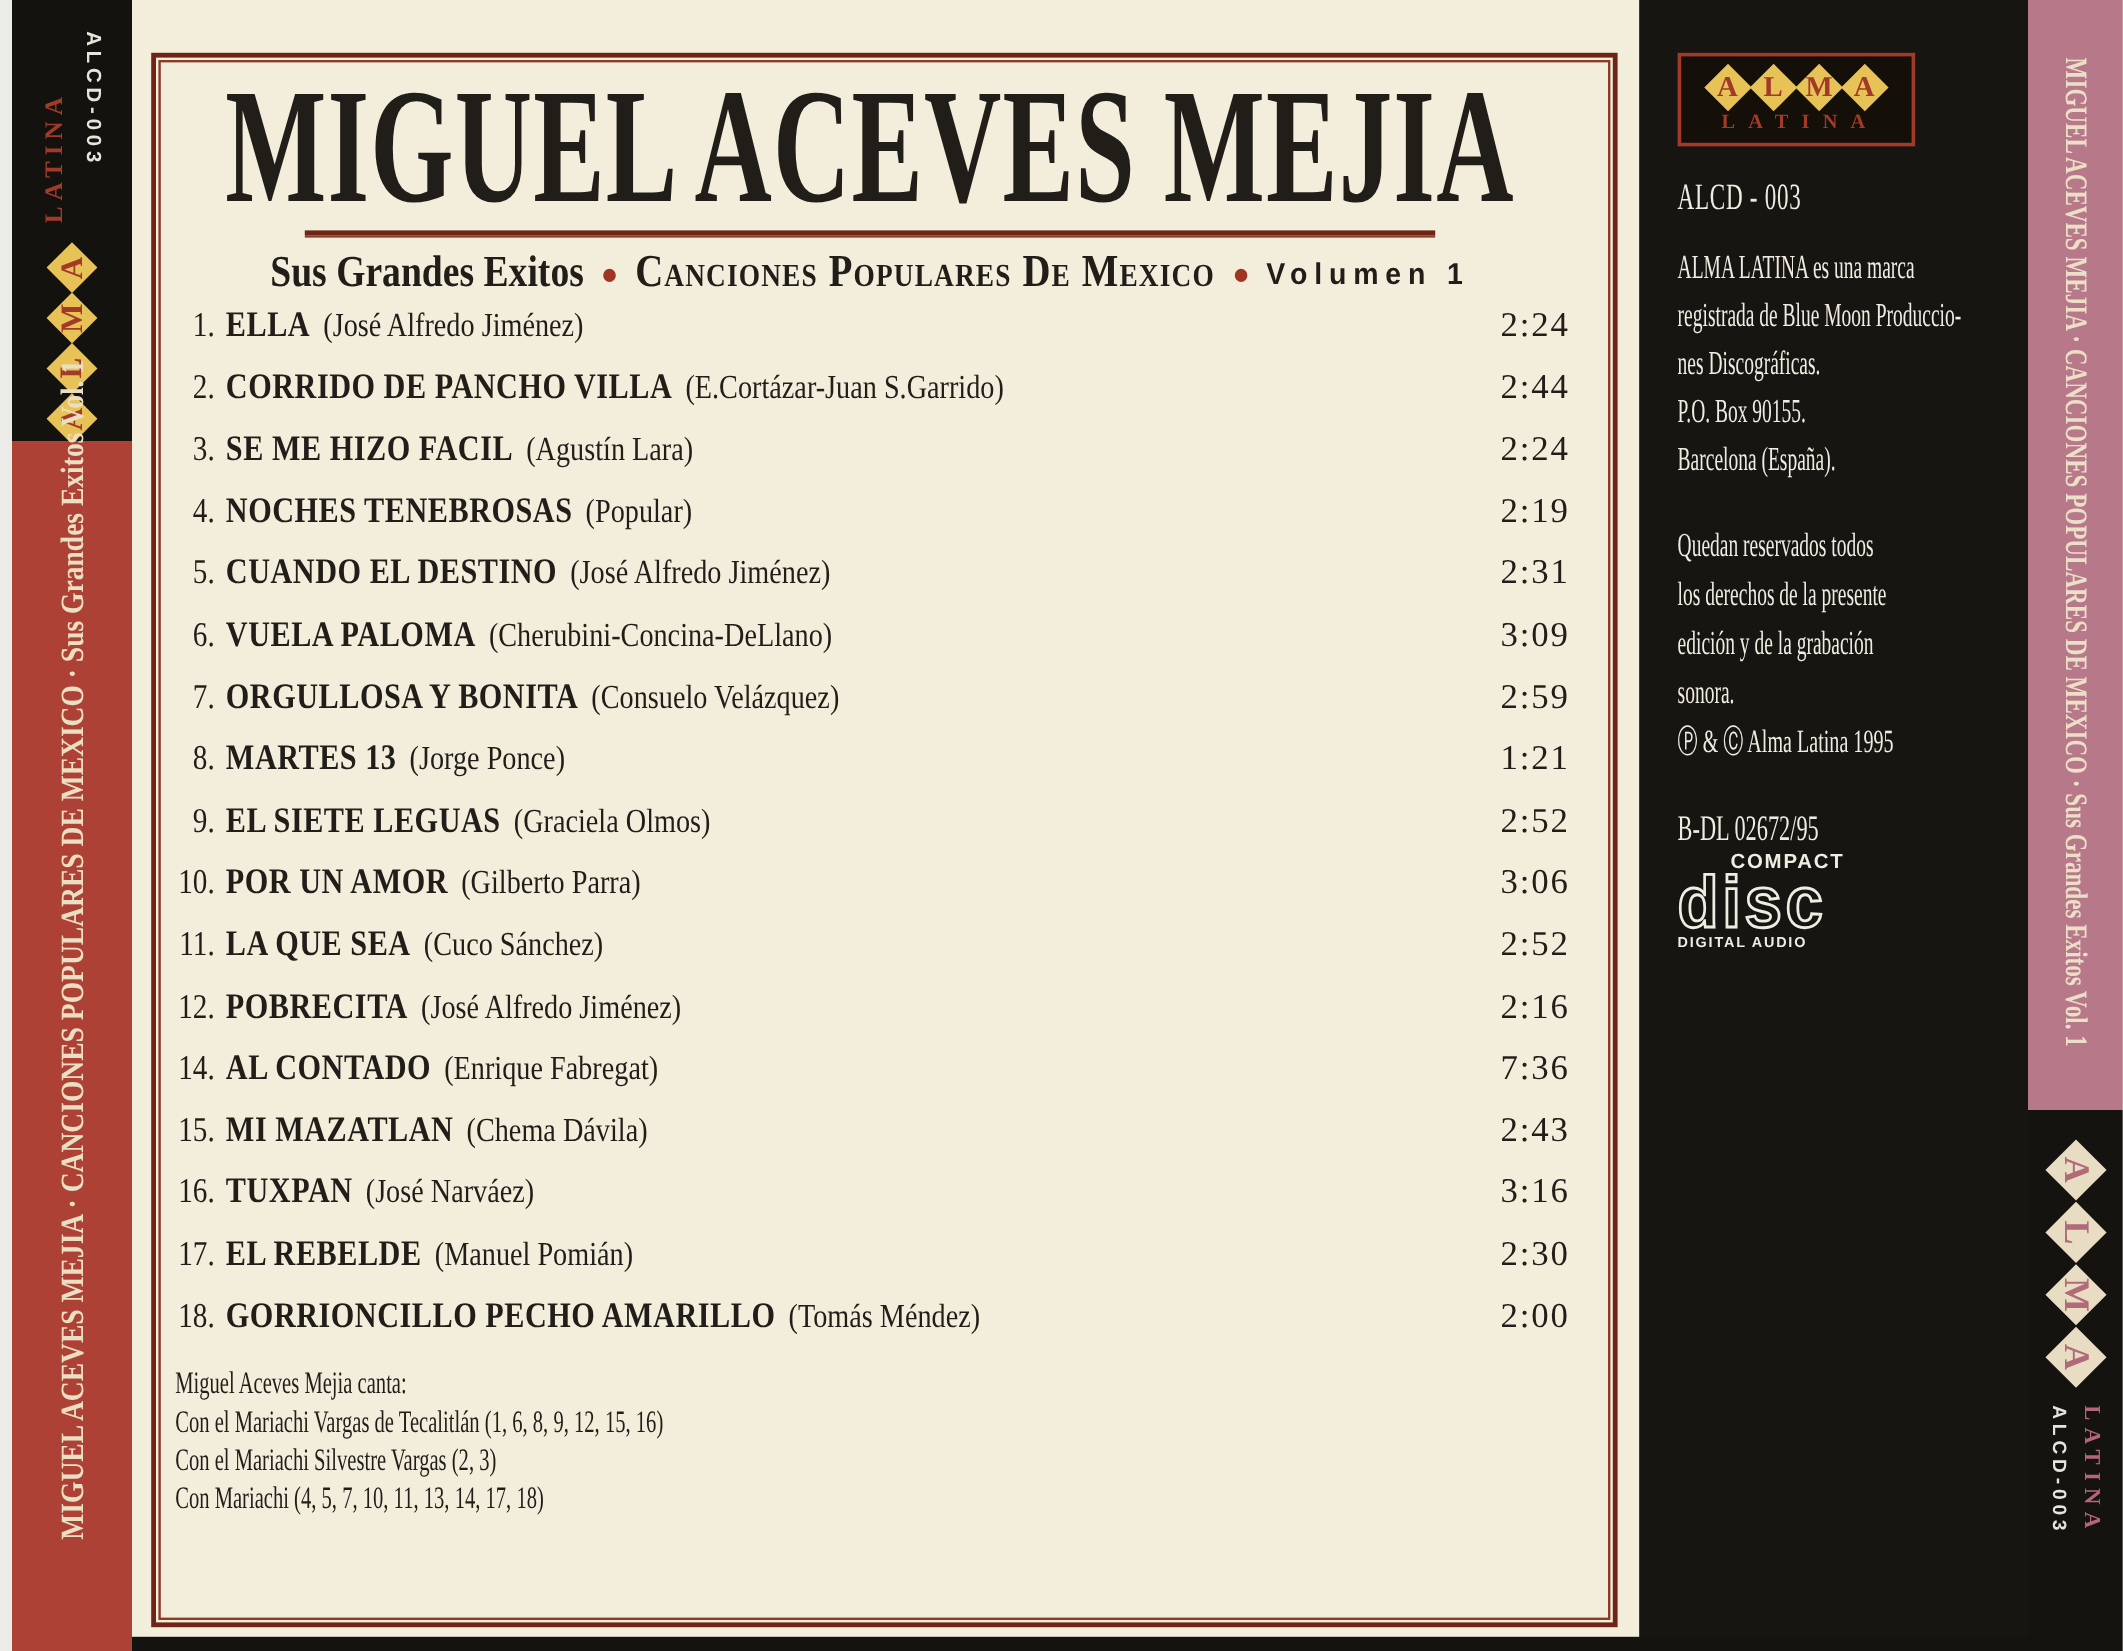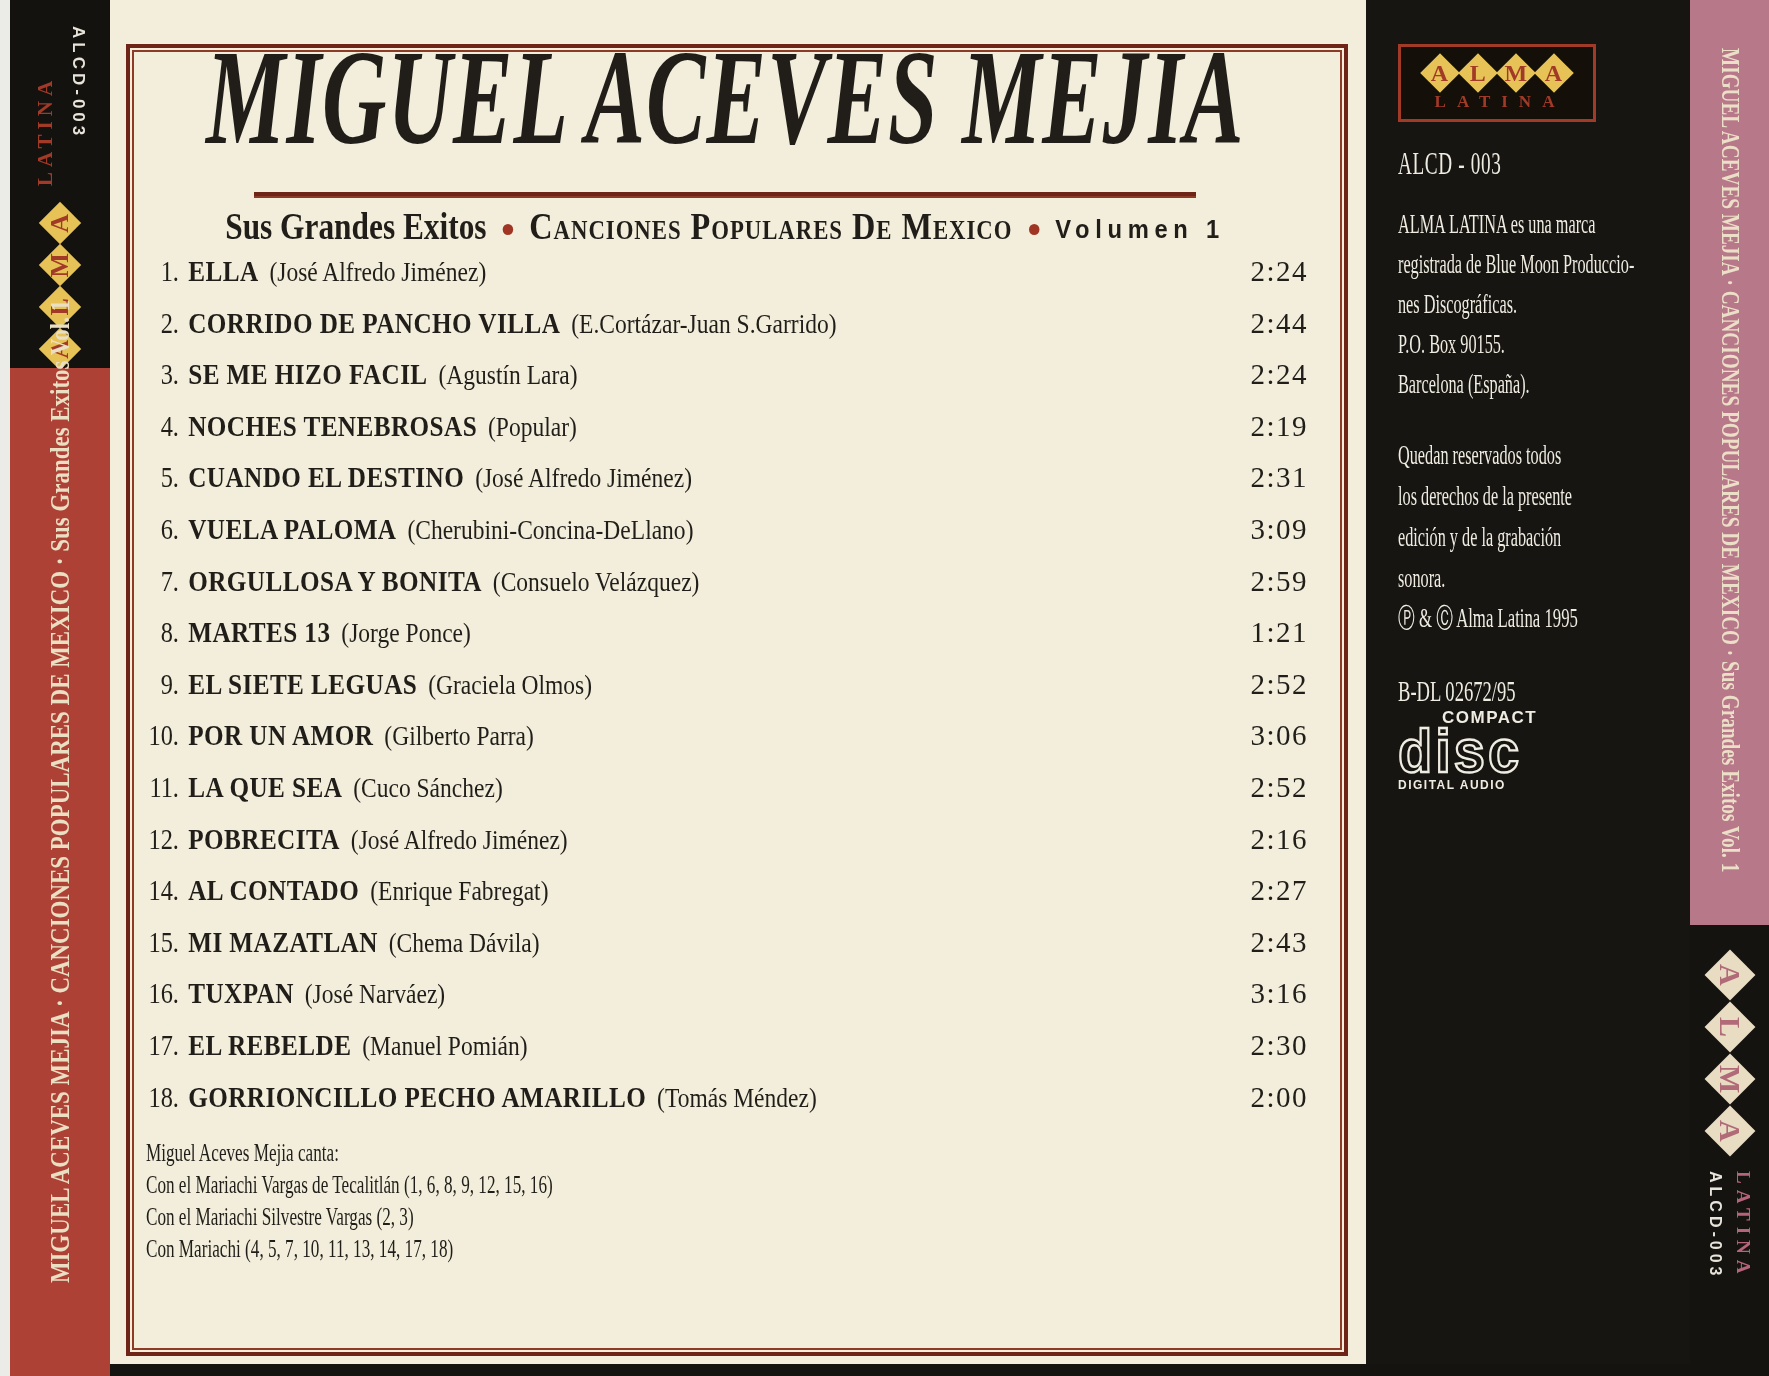--- a/index.html
+++ b/index.html
@@ -40,21 +40,21 @@
   .spine-left .dia-col .dia-l{transform:rotate(-135deg);} 
   .spine-left .spine-red-area{position:absolute;left:0;top:368px;bottom:0;width:100%;background:var(--spine-red);display:flex;align-items:center;justify-content:center;}
   .spine-title-l{height:96%;writing-mode:vertical-rl;transform:rotate(180deg) scaleY(0.85);transform-origin:center;color:var(--spine-cream);font-weight:bold;font-size:27px;white-space:nowrap;}
 
   
   .main-panel{position:absolute;left:110px;top:0;width:1256px;height:100%;background:var(--cream);}
   .frame{position:absolute;left:16px;top:44px;right:18px;bottom:20px;border:4px solid var(--maroon);}
   .frame::before{content:"";position:absolute;inset:2px;border:2px solid var(--maroon2);pointer-events:none;}
   .frame-inner{position:absolute;inset:8px 0 0 0;padding:0 36px 0 12px;}
 
-  .album-title{text-align:center;height:122px;display:flex;align-items:center;justify-content:center;font-style:italic;}
+  .album-title{text-align:center;height:122px;display:flex;align-items:flex-end;justify-content:center;}
   .album-title span{display:inline-block;font-size:92px;font-weight:bold;letter-spacing:1px;transform:scale(0.97,1.48);transform-origin:center bottom;line-height:0.82;}
   .title-rule{width:942px;margin:14px auto 10px;height:4px;border-top:4px solid var(--maroon);border-bottom:2px solid var(--maroon2);}
   .subtitle{display:flex;justify-content:center;align-items:baseline;gap:17px;height:42px;transform:scaleX(0.95);}
   .sub-left{font-size:33px;font-weight:600;transform:scaleY(1.12);}
   .sub-mid{font-size:34px;font-weight:600;font-variant:small-caps;letter-spacing:1px;transform:scaleY(1.12);}
   .sub-vol{font-family:"Liberation Sans",sans-serif;font-weight:bold;font-size:25px;letter-spacing:6px;}
   .dot{width:11px;height:11px;border-radius:50%;background:var(--accent);align-self:center;flex:none;}
 
   .tracklist{margin-top:4px;}
   .track{display:flex;align-items:baseline;height:51.6px;}
@@ -253,21 +253,21 @@
     <span class="t-dur">2:16</span>
   </div>
 
 
   <div class="track">
     <span class="t-left">
       <span class="t-num">14.</span>
       <span class="t-title">AL CONTADO</span>
       <span class="t-comp">(Enrique Fabregat)</span>
     </span>
-    <span class="t-dur">2:27</span>
+    <span class="t-dur">7:36</span>
   </div>
 
   <div class="track">
     <span class="t-left">
       <span class="t-num">15.</span>
       <span class="t-title">MI MAZATLAN</span>
       <span class="t-comp">(Chema Dávila)</span>
     </span>
     <span class="t-dur">2:43</span>
   </div>

